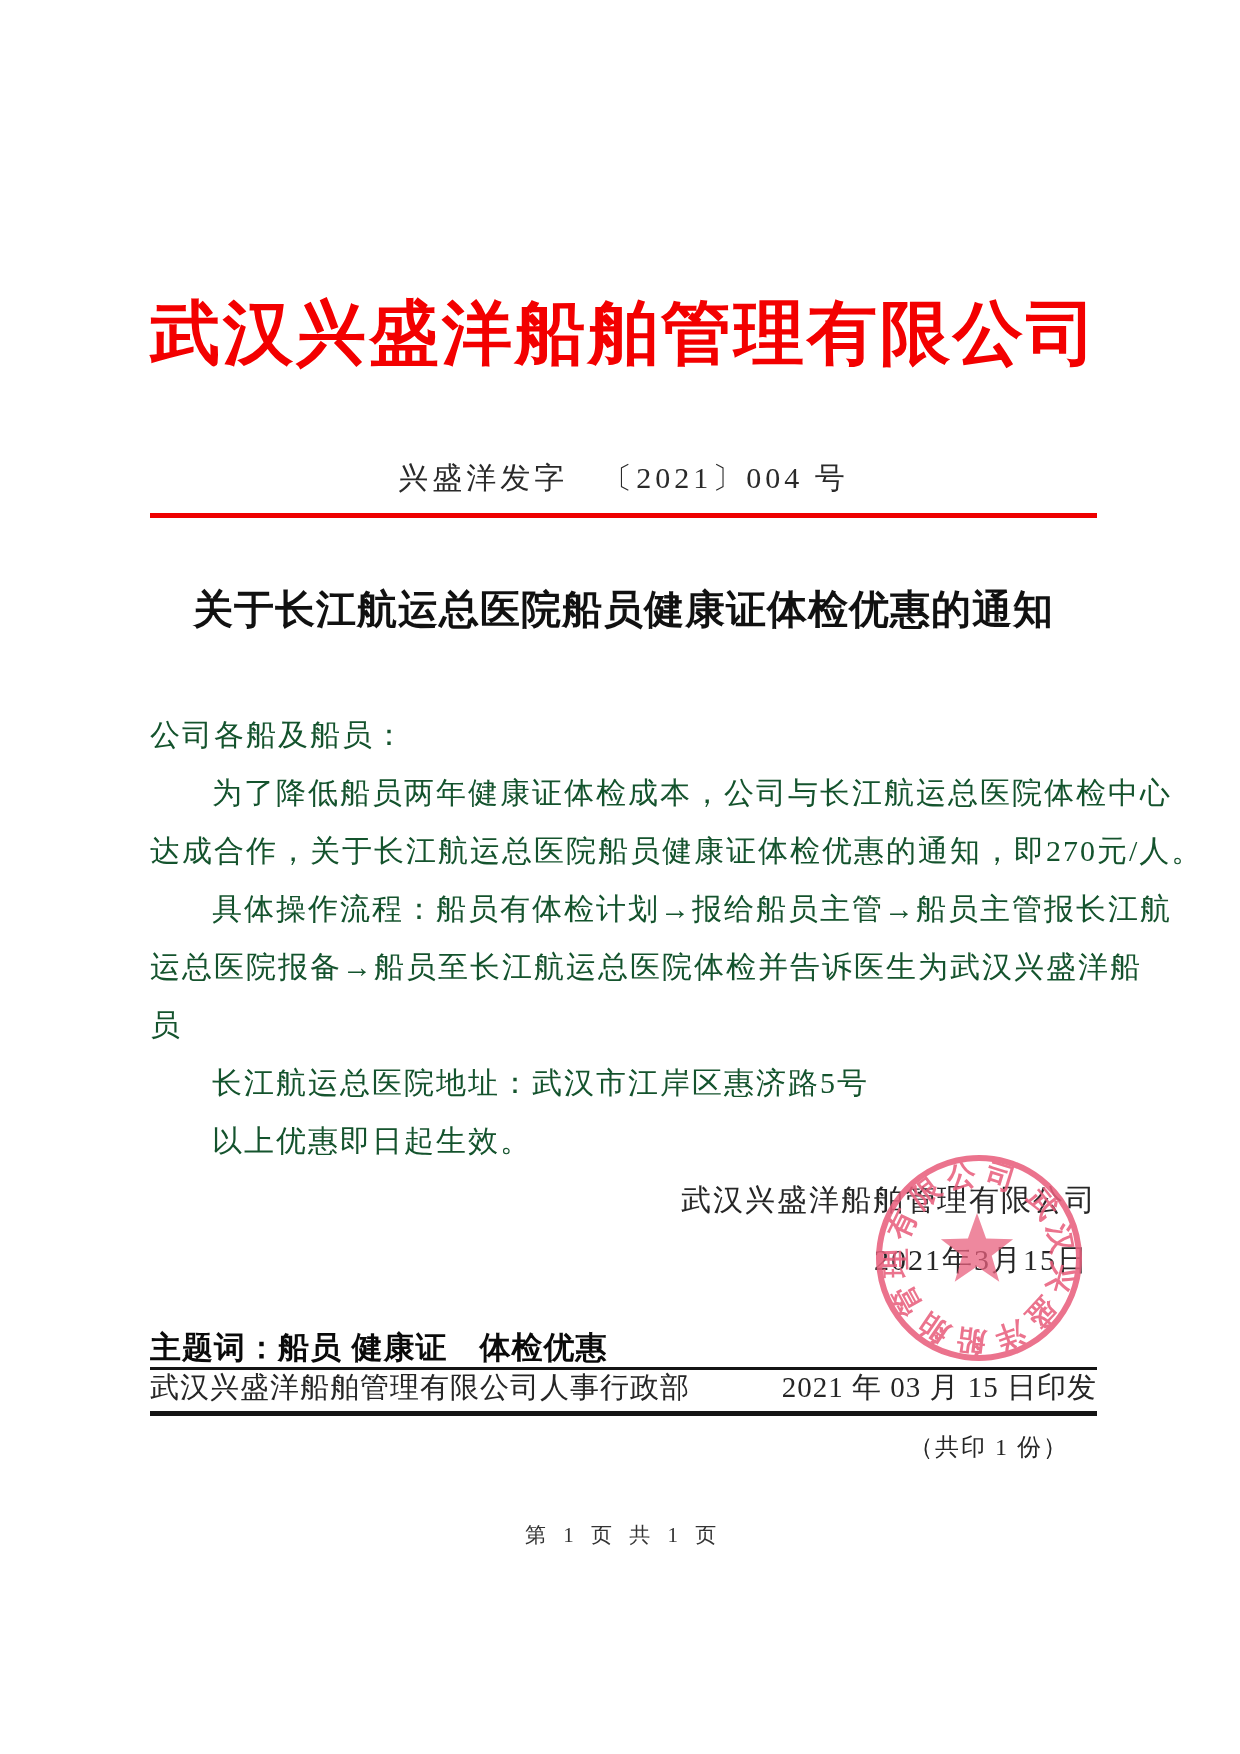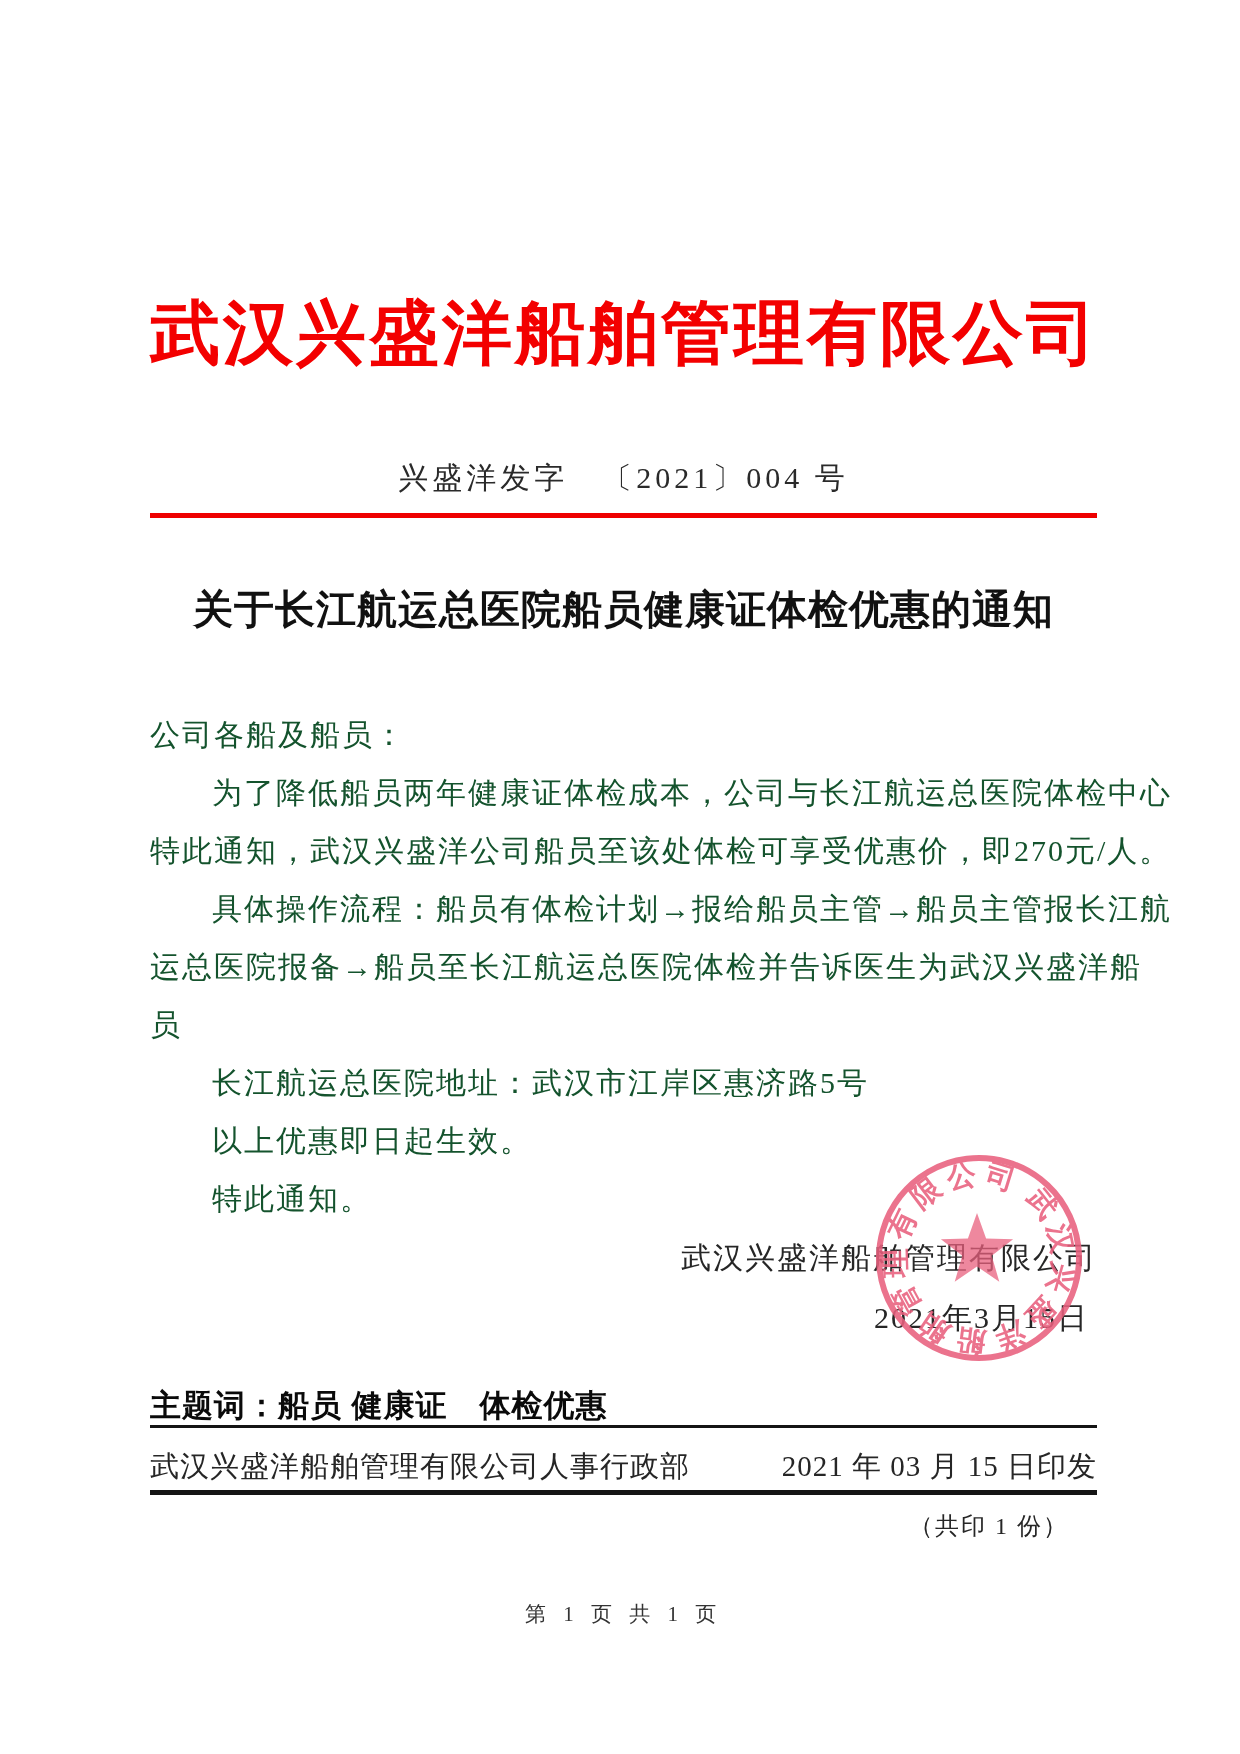--- a/index.html
+++ b/index.html
@@ -73,21 +73,20 @@
     margin-top:40px;
     font-size:31px; line-height:36px;
     font-weight:bold;
     color:#0a0a0a;
     font-family:"Liberation Sans","DejaVu Sans",sans-serif;
     letter-spacing:1px;
     white-space:nowrap;
   }
   .rule-thin  { margin-top:1px; height:3px; background:#141414; }
   .issuer-row {
-    margin-top:21px;
     display:flex; justify-content:space-between; align-items:baseline;
     font-size:29px; line-height:34px;
     color:#262626; letter-spacing:1px;
     white-space:nowrap;
   }
   .rule-thick { margin-top:7px; height:5px; background:#141414; }
   .copies-note {
     margin-top:15px;
     font-size:24px; line-height:32px;
     text-align:right; padding-right:28px;
@@ -118,27 +117,26 @@
 
     <div class="doc-number">兴盛洋发字　〔2021〕004 号</div>
 
     <div class="red-rule"></div>
 
     <div class="notice-title">关于长江航运总医院船员健康证体检优惠的通知</div>
 
     <div class="body-block">
       <div class="body-line">公司各船及船员：</div>
       <div class="body-line indent">为了降低船员两年健康证体检成本，公司与长江航运总医院体检中心</div>
-      <div class="body-line">特此通知，武汉兴盛洋公司船员至该处体检可享受优惠价，即270元/人。</div>
+      <div class="body-line">达成合作，关于长江航运总医院船员健康证体检优惠的通知，即270元/人。</div>
       <div class="body-line indent">具体操作流程：船员有体检计划→报给船员主管→船员主管报长江航</div>
       <div class="body-line">运总医院报备→船员至长江航运总医院体检并告诉医生为武汉兴盛洋船</div>
       <div class="body-line">员</div>
       <div class="body-line indent">长江航运总医院地址：武汉市江岸区惠济路5号</div>
       <div class="body-line indent">以上优惠即日起生效。</div>
-      <div class="body-line indent">特此通知。</div>
     </div>
 
     <div class="signature-company">武汉兴盛洋船舶管理有限公司</div>
     <div class="signature-date">2021年3月15日</div>
 
     <div class="keywords-line">主题词：船员 健康证　体检优惠</div>
 
     <div class="rule-thin"></div>
 
     <div class="issuer-row">

